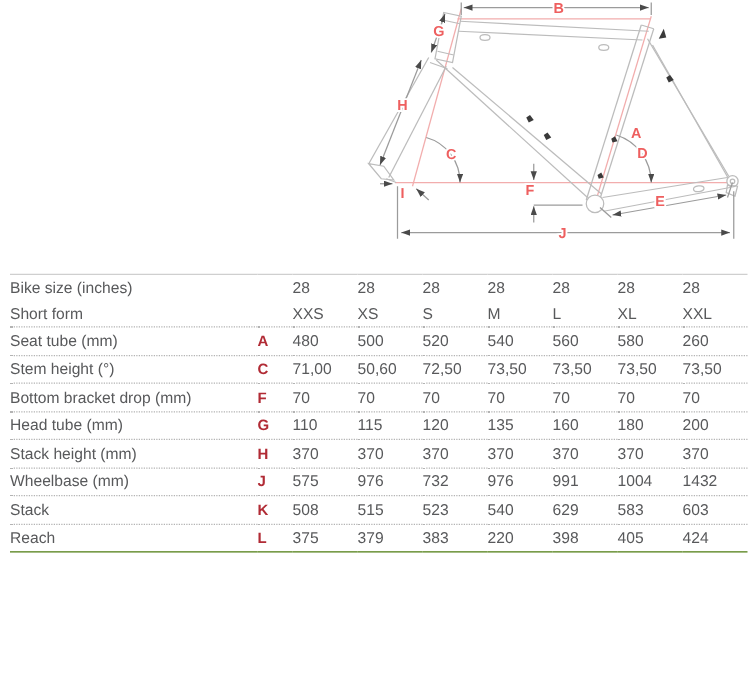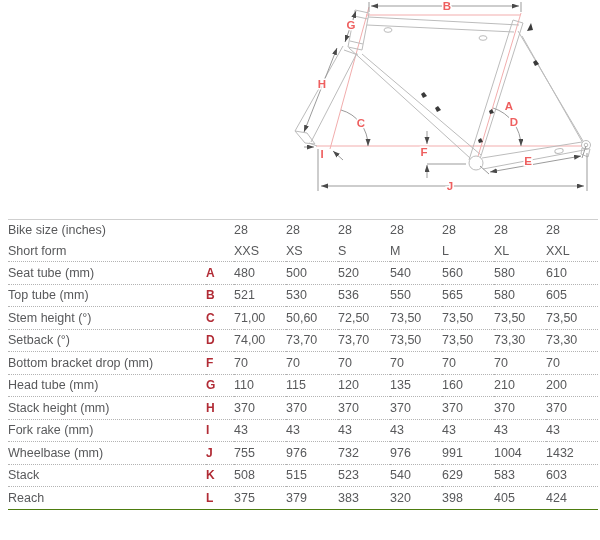--- a/index.html
+++ b/index.html
@@ -161,103 +161,70 @@
         </tr>
         <tr class="data-row">
           <td class="c-label">Seat tube (mm)</td>
           <td class="c-letter">A</td>
           <td class="c-val">480</td>
           <td class="c-val">500</td>
           <td class="c-val">520</td>
           <td class="c-val">540</td>
           <td class="c-val">560</td>
           <td class="c-val">580</td>
-          <td class="c-val">610</td>
-        </tr>
-        <tr class="data-row">
-          <td class="c-label">Top tube (mm)</td>
-          <td class="c-letter">B</td>
-          <td class="c-val">521</td>
-          <td class="c-val">530</td>
-          <td class="c-val">536</td>
-          <td class="c-val">550</td>
-          <td class="c-val">565</td>
-          <td class="c-val">580</td>
-          <td class="c-val">605</td>
+          <td class="c-val">260</td>
         </tr>
         <tr class="data-row">
           <td class="c-label">Stem height (°)</td>
           <td class="c-letter">C</td>
           <td class="c-val">71,00</td>
           <td class="c-val">50,60</td>
           <td class="c-val">72,50</td>
           <td class="c-val">73,50</td>
           <td class="c-val">73,50</td>
           <td class="c-val">73,50</td>
           <td class="c-val">73,50</td>
-        </tr>
-        <tr class="data-row">
-          <td class="c-label">Setback (°)</td>
-          <td class="c-letter">D</td>
-          <td class="c-val">74,00</td>
-          <td class="c-val">73,70</td>
-          <td class="c-val">73,70</td>
-          <td class="c-val">73,50</td>
-          <td class="c-val">73,50</td>
-          <td class="c-val">73,30</td>
-          <td class="c-val">73,30</td>
         </tr>
         <tr class="data-row">
           <td class="c-label">Bottom bracket drop (mm)</td>
           <td class="c-letter">F</td>
           <td class="c-val">70</td>
           <td class="c-val">70</td>
           <td class="c-val">70</td>
           <td class="c-val">70</td>
           <td class="c-val">70</td>
           <td class="c-val">70</td>
           <td class="c-val">70</td>
         </tr>
         <tr class="data-row">
           <td class="c-label">Head tube (mm)</td>
           <td class="c-letter">G</td>
           <td class="c-val">110</td>
           <td class="c-val">115</td>
           <td class="c-val">120</td>
           <td class="c-val">135</td>
           <td class="c-val">160</td>
-          <td class="c-val">210</td>
+          <td class="c-val">180</td>
           <td class="c-val">200</td>
         </tr>
         <tr class="data-row">
           <td class="c-label">Stack height (mm)</td>
           <td class="c-letter">H</td>
           <td class="c-val">370</td>
           <td class="c-val">370</td>
           <td class="c-val">370</td>
           <td class="c-val">370</td>
           <td class="c-val">370</td>
           <td class="c-val">370</td>
           <td class="c-val">370</td>
         </tr>
         <tr class="data-row">
-          <td class="c-label">Fork rake (mm)</td>
-          <td class="c-letter">I</td>
-          <td class="c-val">43</td>
-          <td class="c-val">43</td>
-          <td class="c-val">43</td>
-          <td class="c-val">43</td>
-          <td class="c-val">43</td>
-          <td class="c-val">43</td>
-          <td class="c-val">43</td>
-        </tr>
-        <tr class="data-row">
           <td class="c-label">Wheelbase (mm)</td>
           <td class="c-letter">J</td>
-          <td class="c-val">755</td>
+          <td class="c-val">575</td>
           <td class="c-val">976</td>
           <td class="c-val">732</td>
           <td class="c-val">976</td>
           <td class="c-val">991</td>
           <td class="c-val">1004</td>
           <td class="c-val">1432</td>
         </tr>
         <tr class="data-row">
           <td class="c-label">Stack</td>
           <td class="c-letter">K</td>
@@ -268,21 +235,21 @@
           <td class="c-val">629</td>
           <td class="c-val">583</td>
           <td class="c-val">603</td>
         </tr>
         <tr class="data-row">
           <td class="c-label">Reach</td>
           <td class="c-letter">L</td>
           <td class="c-val">375</td>
           <td class="c-val">379</td>
           <td class="c-val">383</td>
-          <td class="c-val">320</td>
+          <td class="c-val">220</td>
           <td class="c-val">398</td>
           <td class="c-val">405</td>
           <td class="c-val">424</td>
         </tr>
       </tbody>
   </table>
 
 </div>
 
 </body></html>

